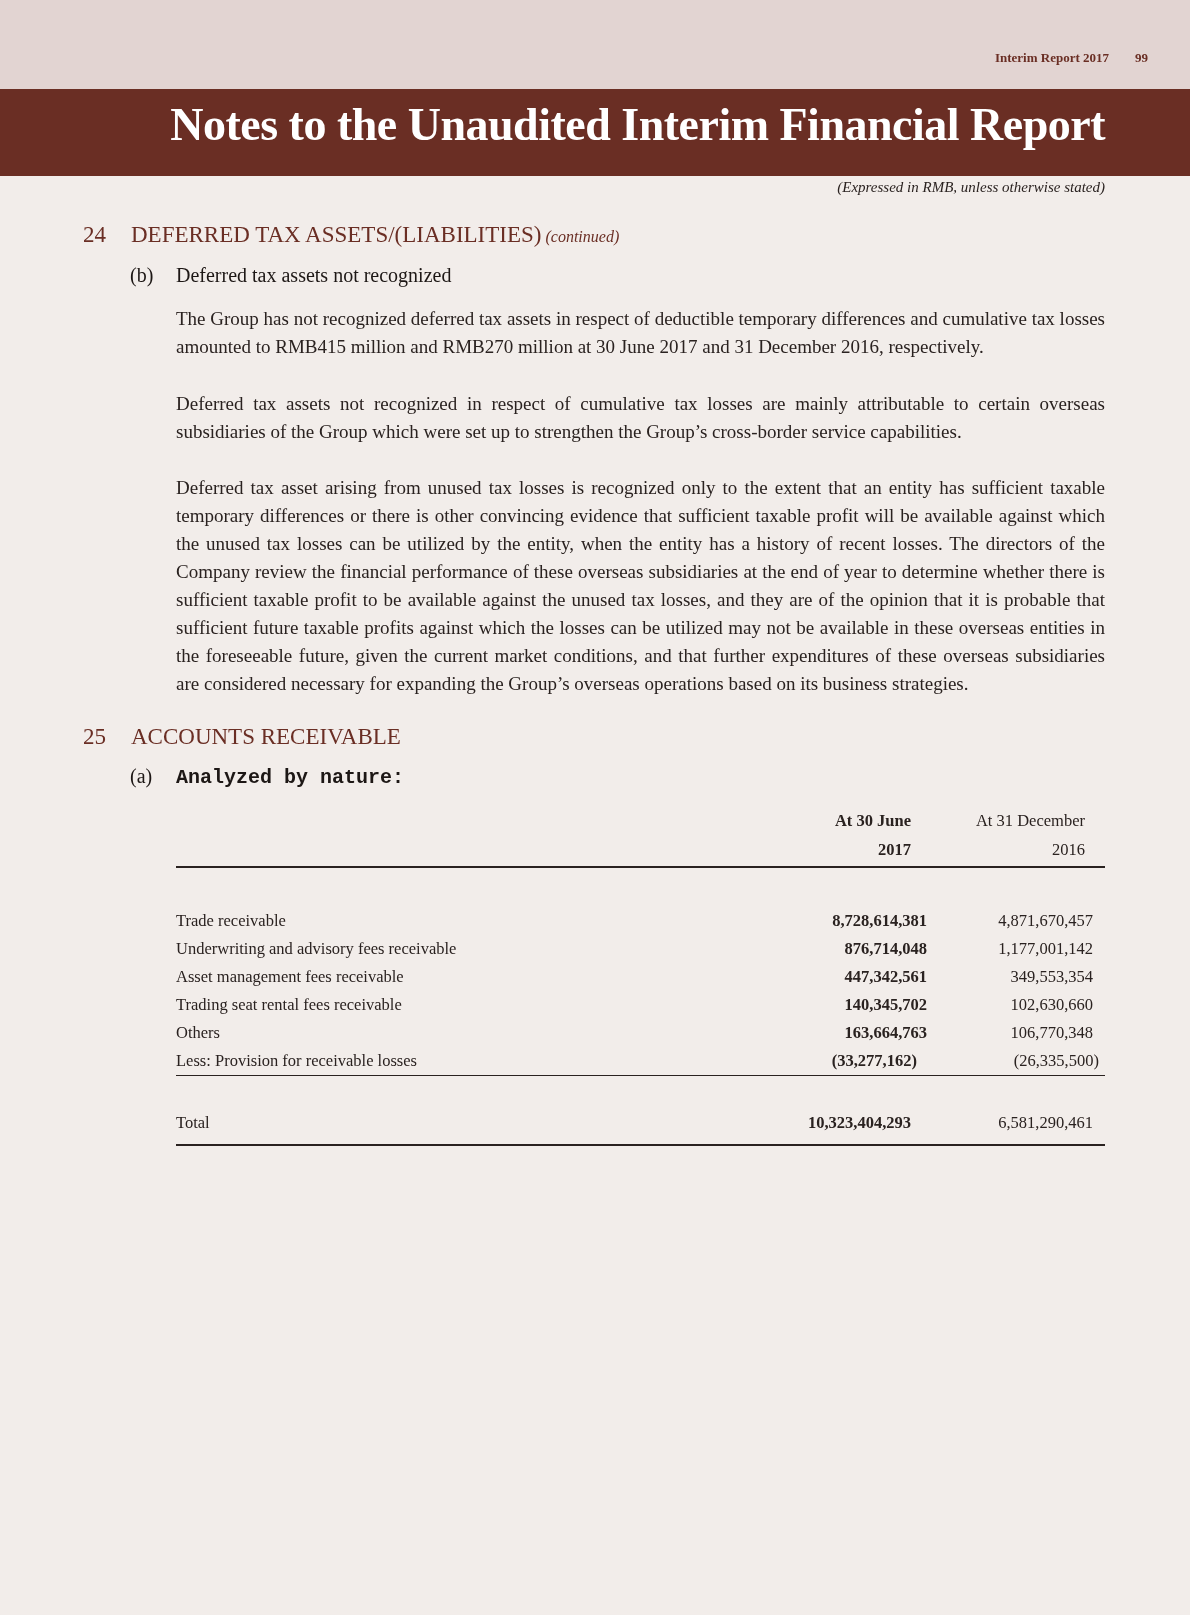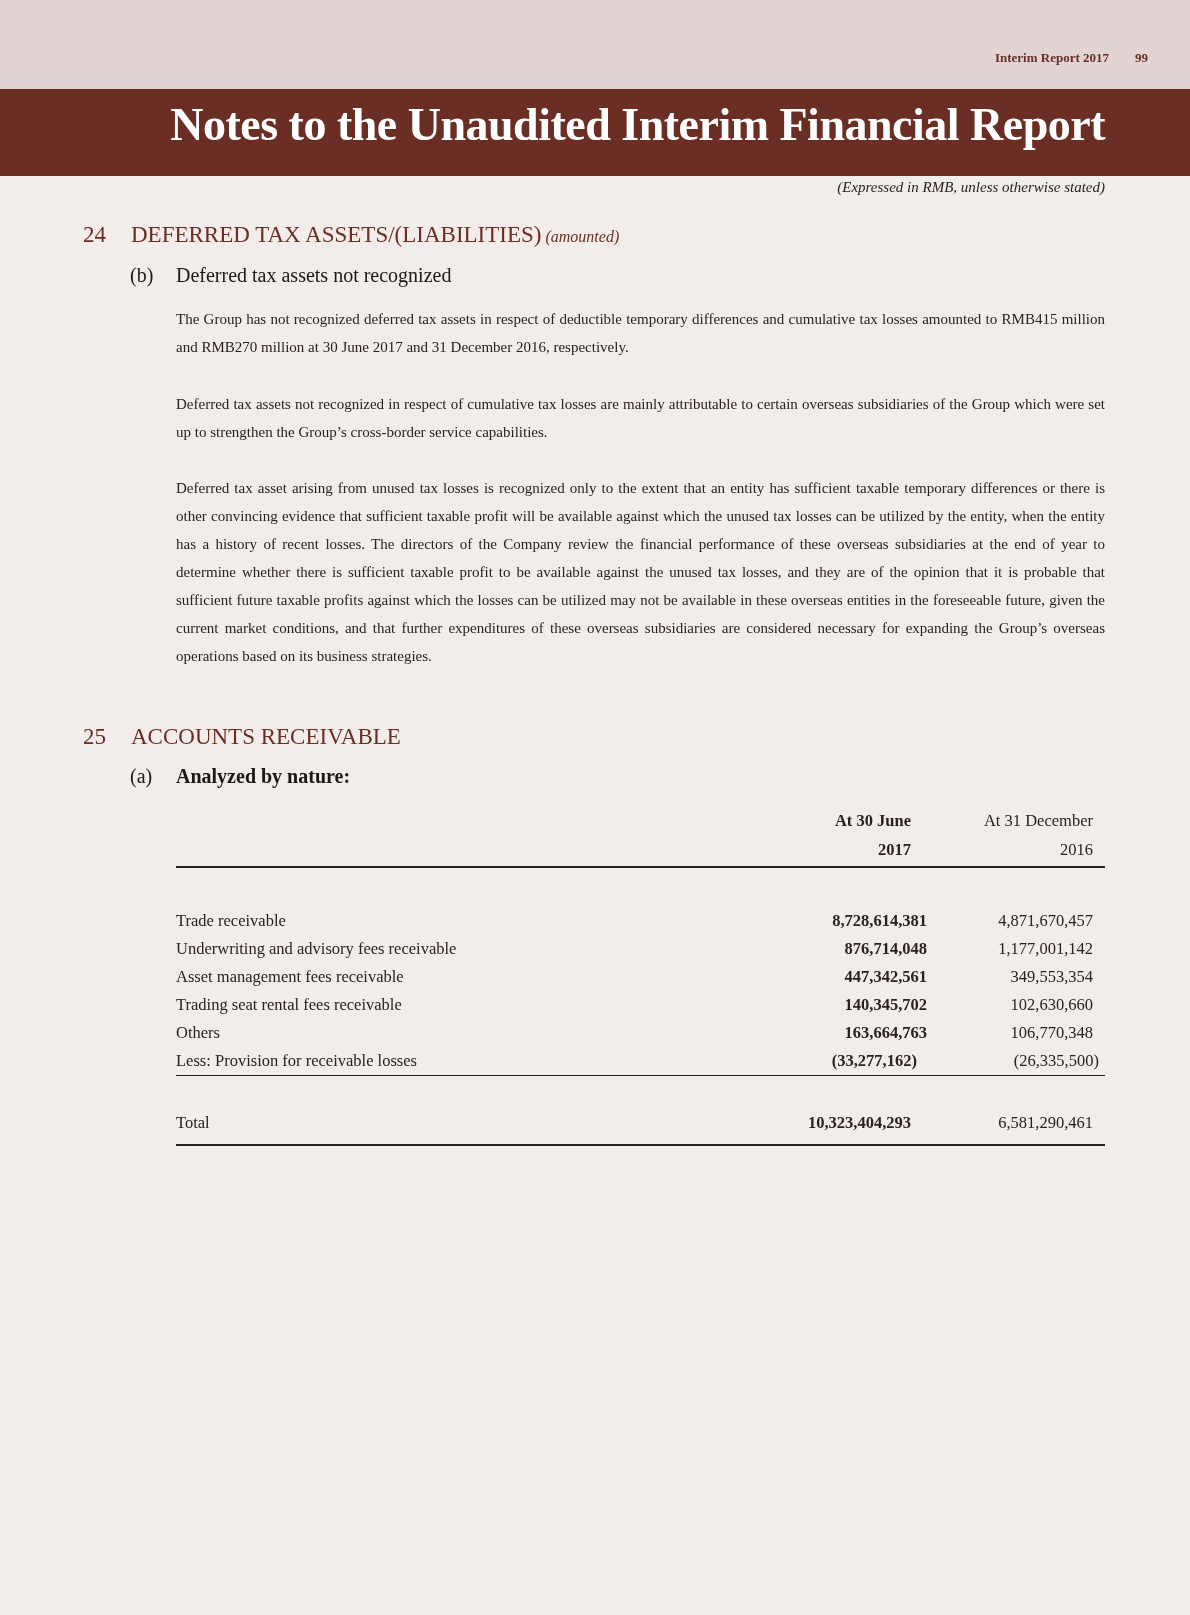--- a/index.html
+++ b/index.html
@@ -37,36 +37,36 @@
     font-size: 23px; color: #6a2e24; font-weight: normal;
     white-space: nowrap;
   }
   .sec-head .num { display: inline-block; width: 48px; }
   .sec-head .cont { font-size: 16px; font-style: italic; margin-left: 4px; }
   .sub-head {
     position: absolute; left: 130px;
     font-size: 20px; color: #1d1715; white-space: nowrap;
   }
   .sub-head .lbl { display: inline-block; width: 46px; }
-  .sub-head.bold .txt { font-weight: bold; }
+  .sub-head.bold .txt { font-weight: bold; font-family: Liberation Mono, monospace; }
   .para {
     position: absolute; left: 176px; width: 929px;
-    font-size: 15px; line-height: 28px; text-align: justify;
+    font-size: 19px; line-height: 28px; text-align: justify;
     color: #2a2220; margin: 0;
   }
   .table {
     position: absolute; left: 176px; top: 806px; width: 929px;
     font-size: 16.5px;
   }
   .thead { position: relative; height: 60px; }
   .thead .c1, .thead .c2 {
     position: absolute; top: 0; text-align: right; line-height: 29px;
   }
   .thead .c1 { right: 194px; font-weight: bold; }
-  .thead .c2 { right: 12px; }
+  .thead .c2 { right: 20px; }
   .rule-thick {
     height: 2px; background: #2a2220; position: relative;
   }
   .rule-thin { height: 1px; background: #2a2220; }
   .rows { padding-top: 39px; }
   .row {
     position: relative; height: 28px; line-height: 28px;
   }
   .row .lbl { position: absolute; left: 0; }
   .row .v1 { position: absolute; right: 178px; font-weight: bold; }
@@ -88,21 +88,21 @@
 <div class="runhead">
   <span>Interim Report 2017</span>
   <span class="pg">99</span>
 </div>
 
 <div class="banner"></div>
 <div class="banner-title">Notes to the Unaudited Interim Financial Report</div>
 <div class="subnote">(Expressed in RMB, unless otherwise stated)</div>
 
 <div class="sec-head" style="top:222px;">
-  <span class="num">24</span><span>DEFERRED TAX ASSETS/(LIABILITIES)</span><span class="cont">(amounted)</span>
+  <span class="num">24</span><span>DEFERRED TAX ASSETS/(LIABILITIES)</span><span class="cont">(continued)</span>
 </div>
 <div class="sub-head" style="top:264px;">
   <span class="lbl">(b)</span><span class="txt">Deferred tax assets not recognized</span>
 </div>
 
 <p class="para" style="top:305px;">The Group has not recognized deferred tax assets in respect of deductible temporary differences and cumulative tax losses amounted to RMB415 million and RMB270 million at 30 June 2017 and 31 December 2016, respectively.</p>
 <p class="para" style="top:390px;">Deferred tax assets not recognized in respect of cumulative tax losses are mainly attributable to certain overseas subsidiaries of the Group which were set up to strengthen the Group’s cross-border service capabilities.</p>
 <p class="para" style="top:474px;">Deferred tax asset arising from unused tax losses is recognized only to the extent that an entity has sufficient taxable temporary differences or there is other convincing evidence that sufficient taxable profit will be available against which the unused tax losses can be utilized by the entity, when the entity has a history of recent losses. The directors of the Company review the financial performance of these overseas subsidiaries at the end of year to determine whether there is sufficient taxable profit to be available against the unused tax losses, and they are of the opinion that it is probable that sufficient future taxable profits against which the losses can be utilized may not be available in these overseas entities in the foreseeable future, given the current market conditions, and that further expenditures of these overseas subsidiaries are considered necessary for expanding the Group’s overseas operations based on its business strategies.</p>
 
 <div class="sec-head" style="top:724px;">

